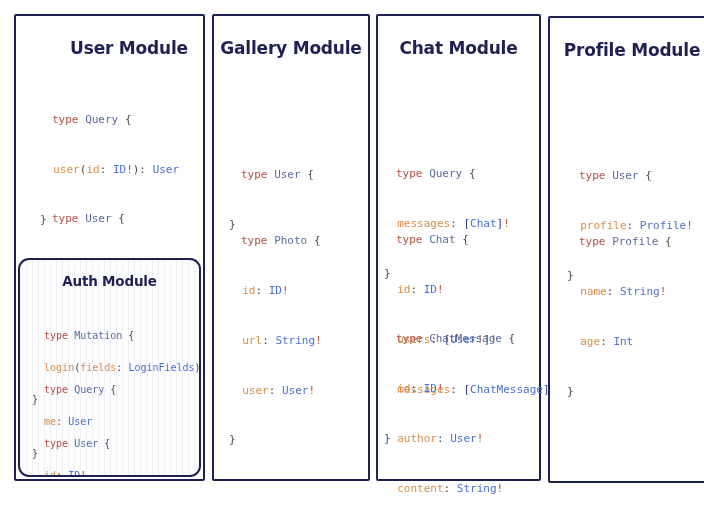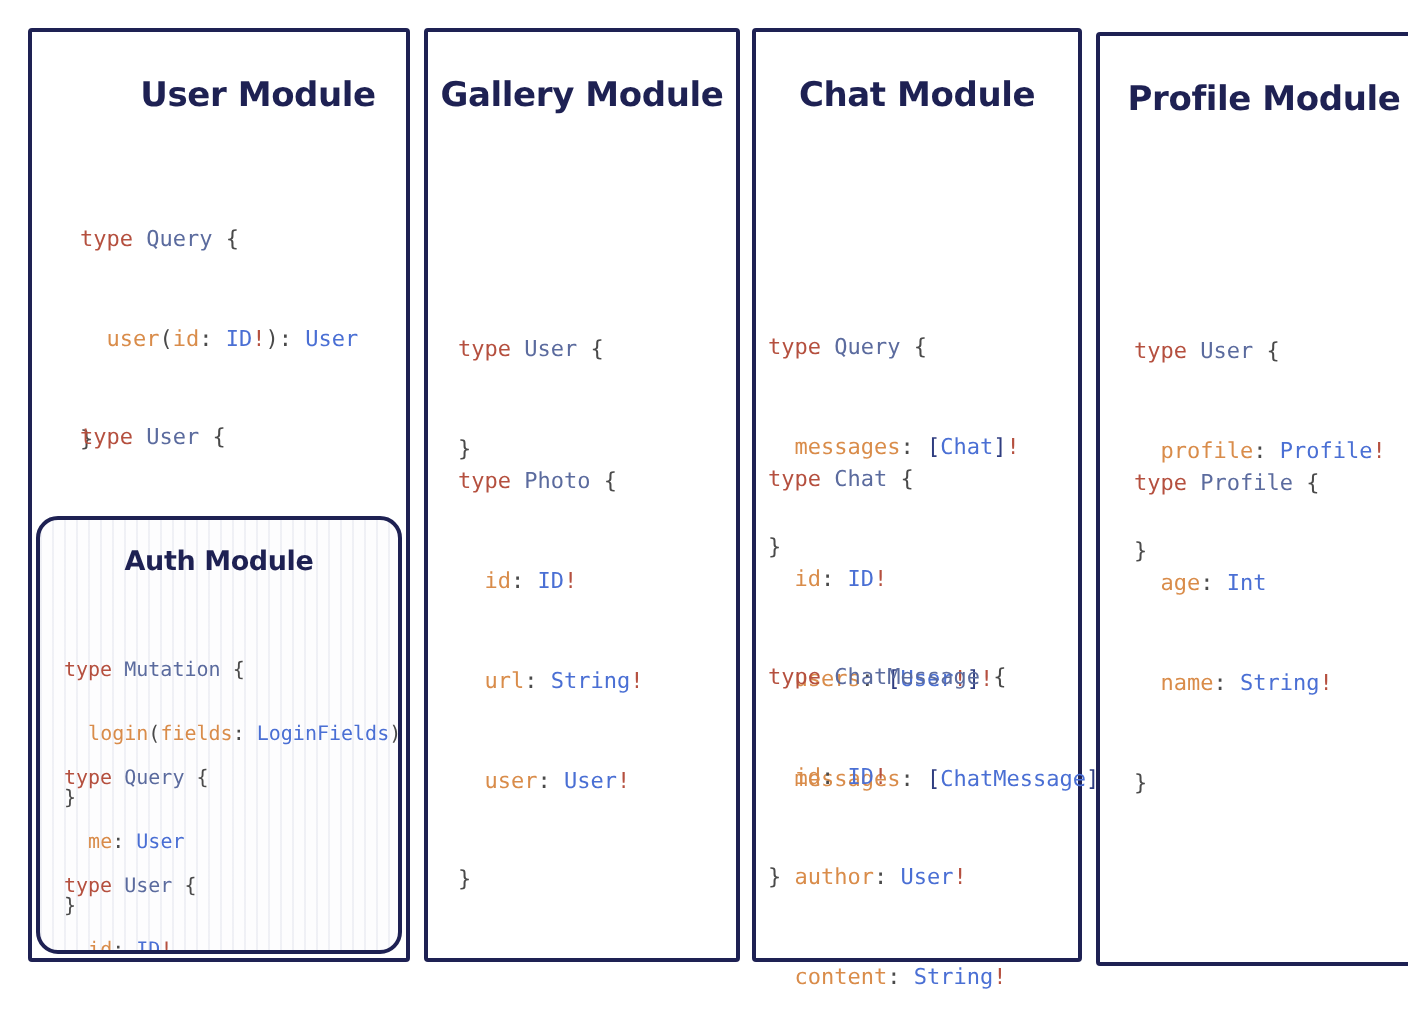--- a/index.html
+++ b/index.html
@@ -49,21 +49,21 @@
     font-family: "DejaVu Sans Mono", "Liberation Mono", monospace;
     font-size: 11px;
     line-height: 16.6px;
     white-space: pre;
     color: #3d4450;
   }
 
   .code-block { margin: 0; padding: 0; }
 
   
-  .kw   { color: #b5503f; }   
+  .kw   { color: #b5503f; margin-left: 12px; }   
   .tn   { color: #5b6b9e; text-align: center; }   
   .fd   { color: #d98c4a; }   
   .ty   { color: #4a6fd4; }   
   .br   { color: #2f3d80; }   
   .bang { color: #b5503f; }   
   .pn   { color: #4a4a4a; }   
 
   
   .nested-card {
     position: absolute;
@@ -183,19 +183,19 @@
     <div class="card-title">Profile Module</div>
 
     <div class="code code-pos" style="left:17px; top:117px;">
       <div class="code-block"><span class="kw">type</span> <span class="tn">User</span> <span class="pn">{</span></div>
       <div class="code-block">  <span class="fd">profile</span><span class="pn">:</span> <span class="ty">Profile</span><span class="bang">!</span></div>
       <div class="code-block"><span class="pn">}</span></div>
     </div>
 
     <div class="code code-pos" style="left:17px; top:183px;">
       <div class="code-block"><span class="kw">type</span> <span class="tn">Profile</span> <span class="pn">{</span></div>
+      <div class="code-block">  <span class="fd">name</span><span class="pn">:</span> <span class="ty">String</span><span class="bang">!</span></div>
       <div class="code-block">  <span class="fd">age</span><span class="pn">:</span> <span class="ty">Int</span></div>
-      <div class="code-block">  <span class="fd">name</span><span class="pn">:</span> <span class="ty">String</span><span class="bang">!</span></div>
       <div class="code-block"><span class="pn">}</span></div>
     </div>
   </div>
 
 </div>
 
 </body></html>

